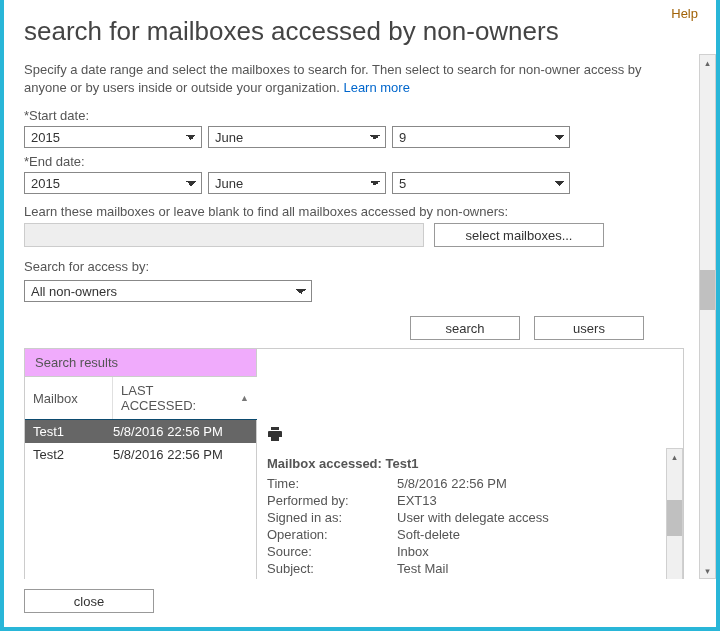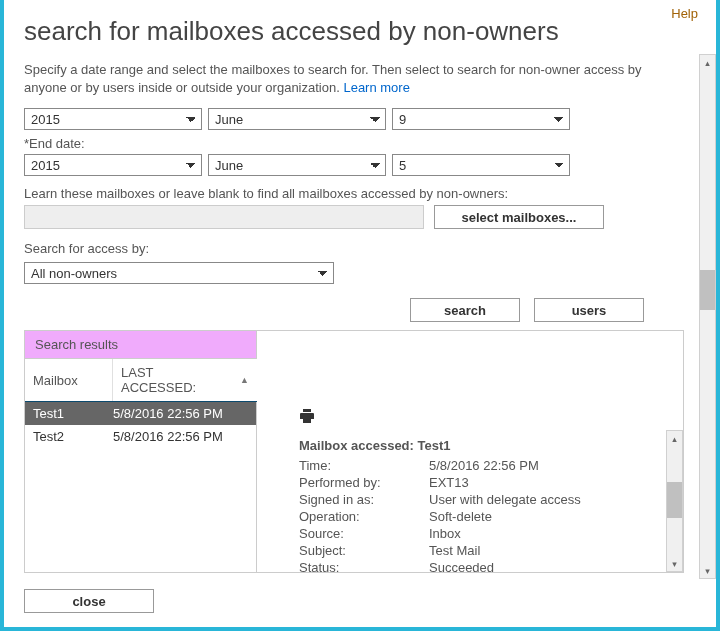--- a/index.html
+++ b/index.html
@@ -95,24 +95,23 @@
   }
   button.std{
     border:1px solid #999;
     background:#fff;
     font-size:13px;
     color:#333;
     height:24px;
     padding: 0 14px;
     cursor:pointer;
     min-width:110px;
-    font-weight:bold;
   }
   button.std.wide{ min-width:170px;}
-  .sel.access{ width:310px; margin-top:3px;}
+  .sel.access{ width:288px; margin-top:3px;}
   .action-row{ display:flex; gap:14px; justify-content:flex-end; max-width:620px; margin:14px 0 8px 0;}
   .results{
     border:1px solid #ccc;
     max-width:665px;
     position:relative;
   }
   .results-head{
     background:#f0abfc;
     border-bottom:1px solid #ccc;
     padding:6px 10px;
@@ -134,21 +133,20 @@
   .col.mail{ width:88px; border-right:1px solid #e0e0e0;}
   .col.last{ flex:1;}
   .sort-arrow{
     margin-left:auto;
     font-size:9px;
     color:#777;
   }
   .results-body{
     display:flex;
     height:170px;
-    gap:32px;
   }
   .rows{
     width:232px;
     border-right:1px solid #ccc;
   }
   .row{
     display:flex;
     padding:4px 8px;
     cursor:pointer;
   }
@@ -193,20 +191,21 @@
   <span class="help-link">Help</span>
 
   <div class="main-scroll">
     <h1 class="title">search for mailboxes accessed by non-owners</h1>
 
     <div class="intro">
       <span>Specify a date range and select the mailboxes to search for. Then select to search for non-owner access by anyone or by users inside or outside your organization.</span>
       <span class="learn">Learn more</span>
     </div>
 
+    <div class="field-label">*Start date:</div>
     <div class="date-row">
       <select class="sel year"><option>2015</option></select>
       <select class="sel month"><option>June</option></select>
       <select class="sel day"><option>9</option></select>
     </div>
 
     <div class="field-label">*End date:</div>
     <div class="date-row">
       <select class="sel year"><option>2015</option></select>
       <select class="sel month"><option>June</option></select>

